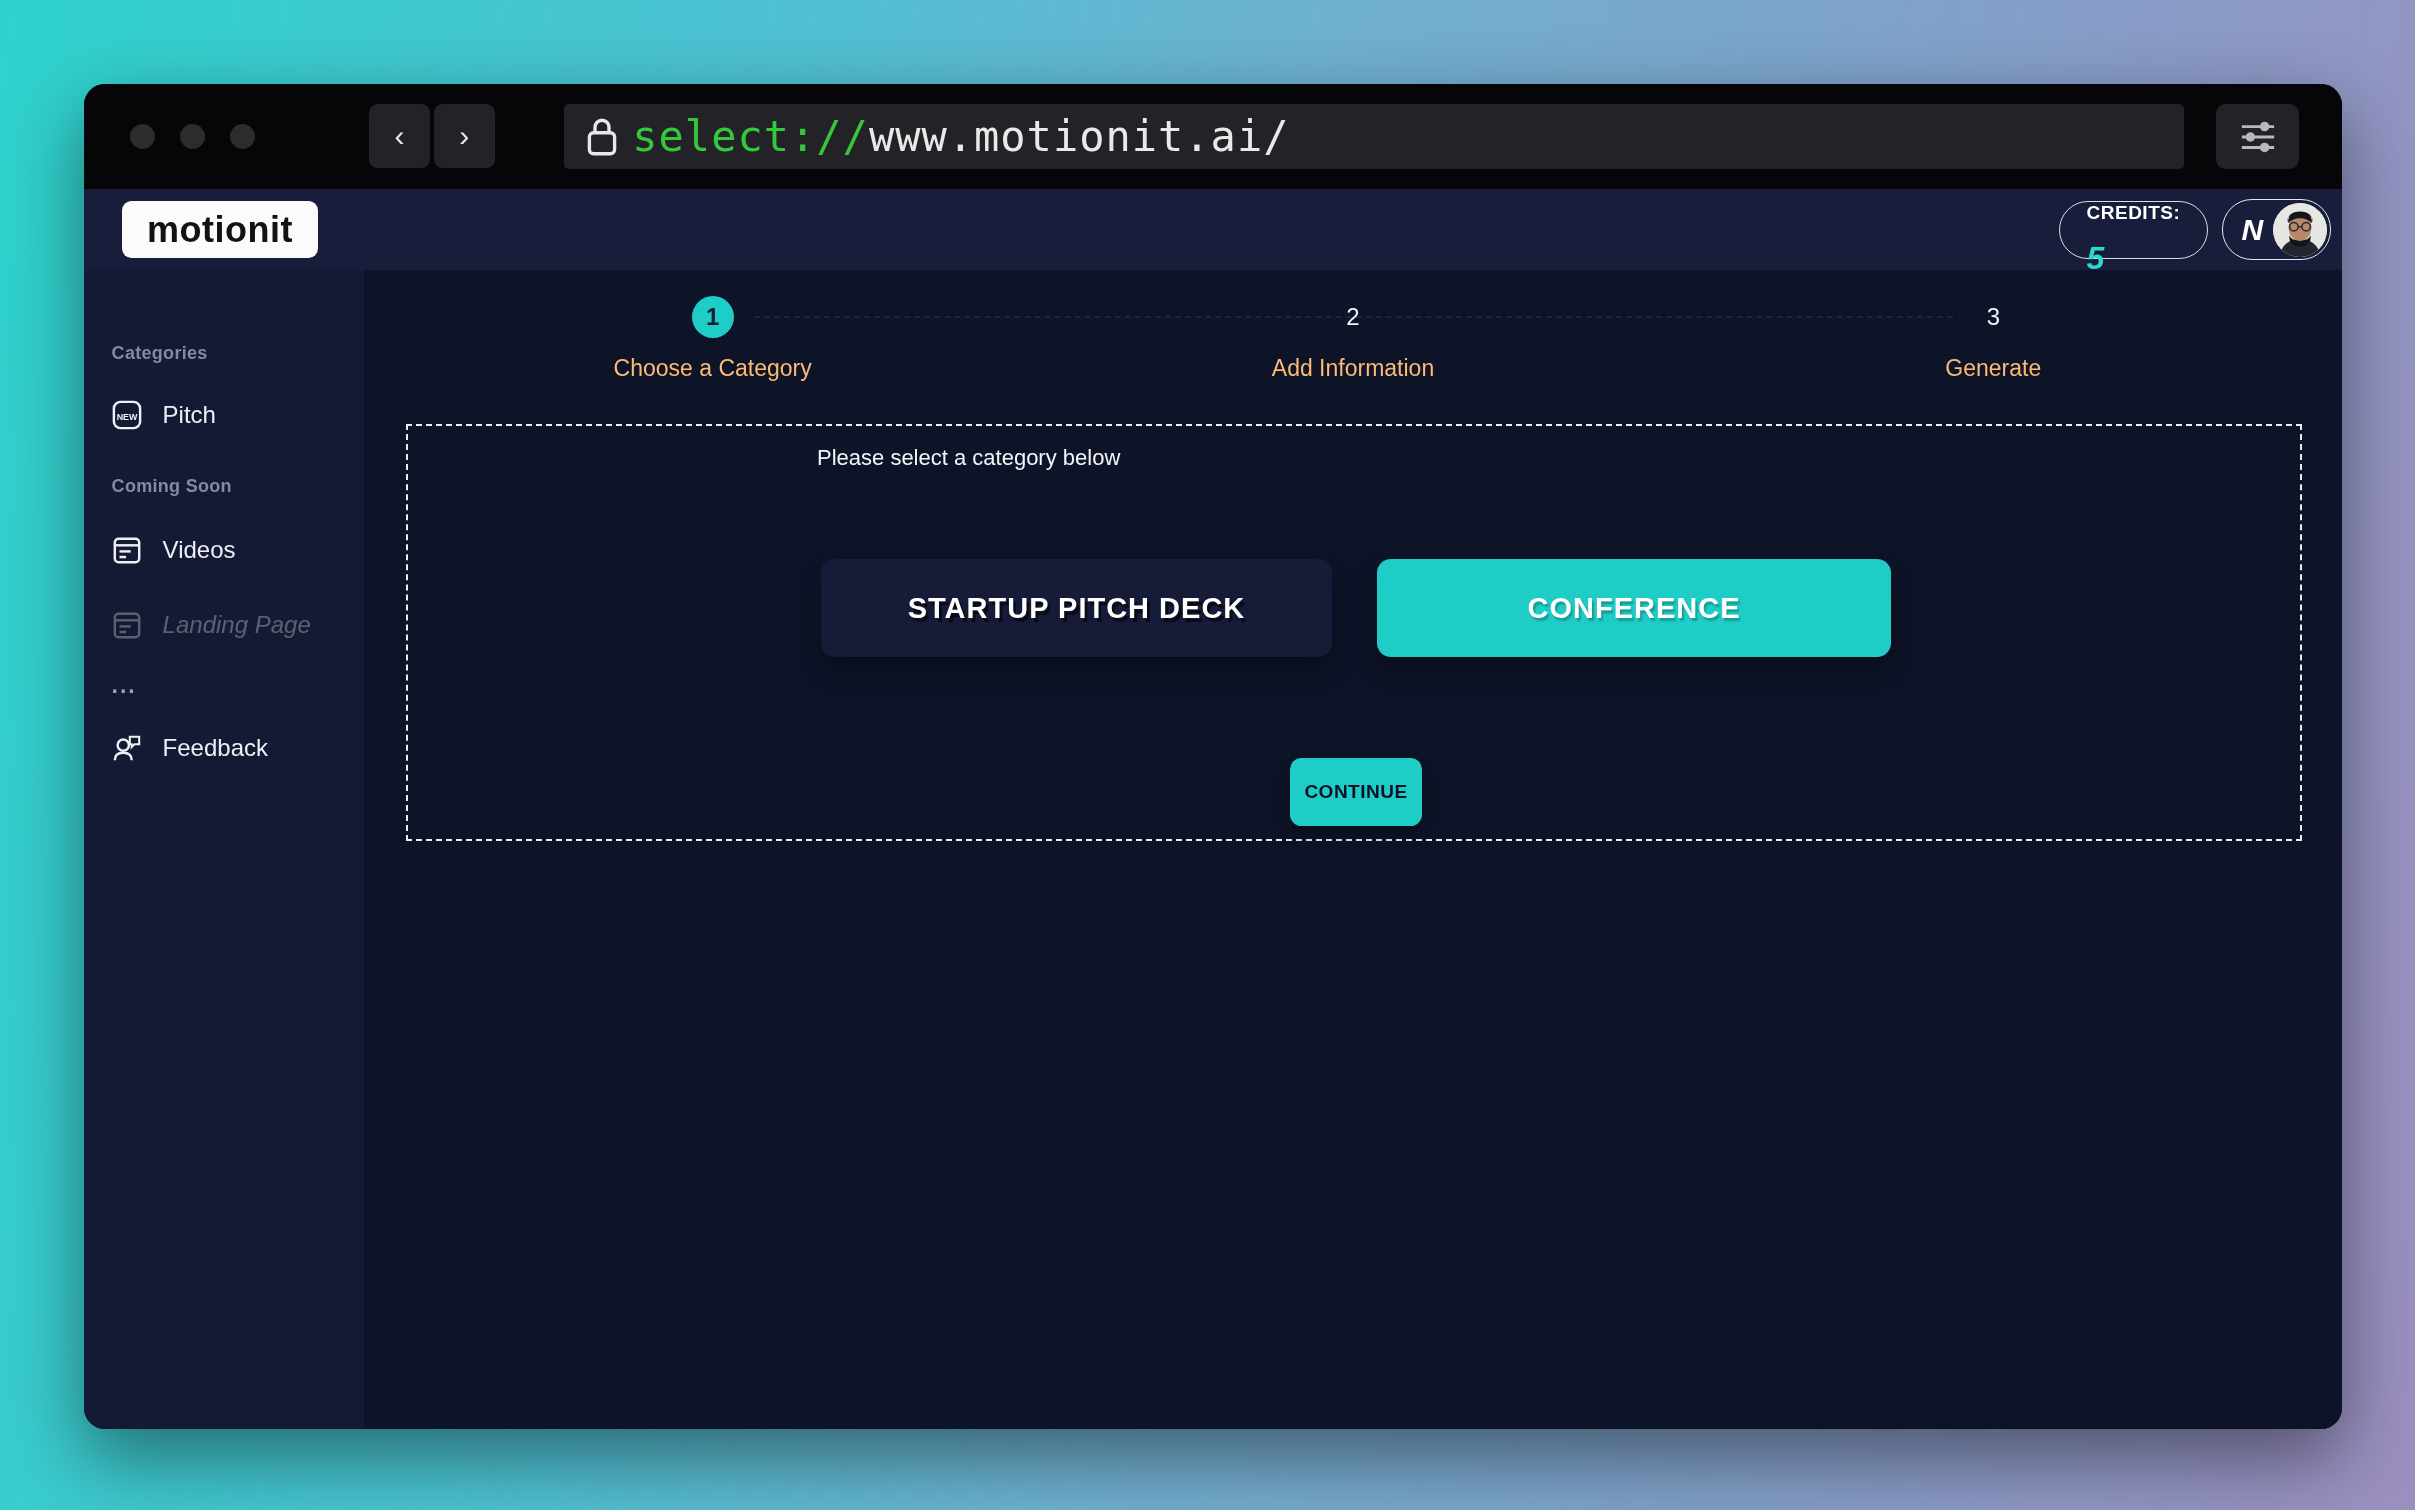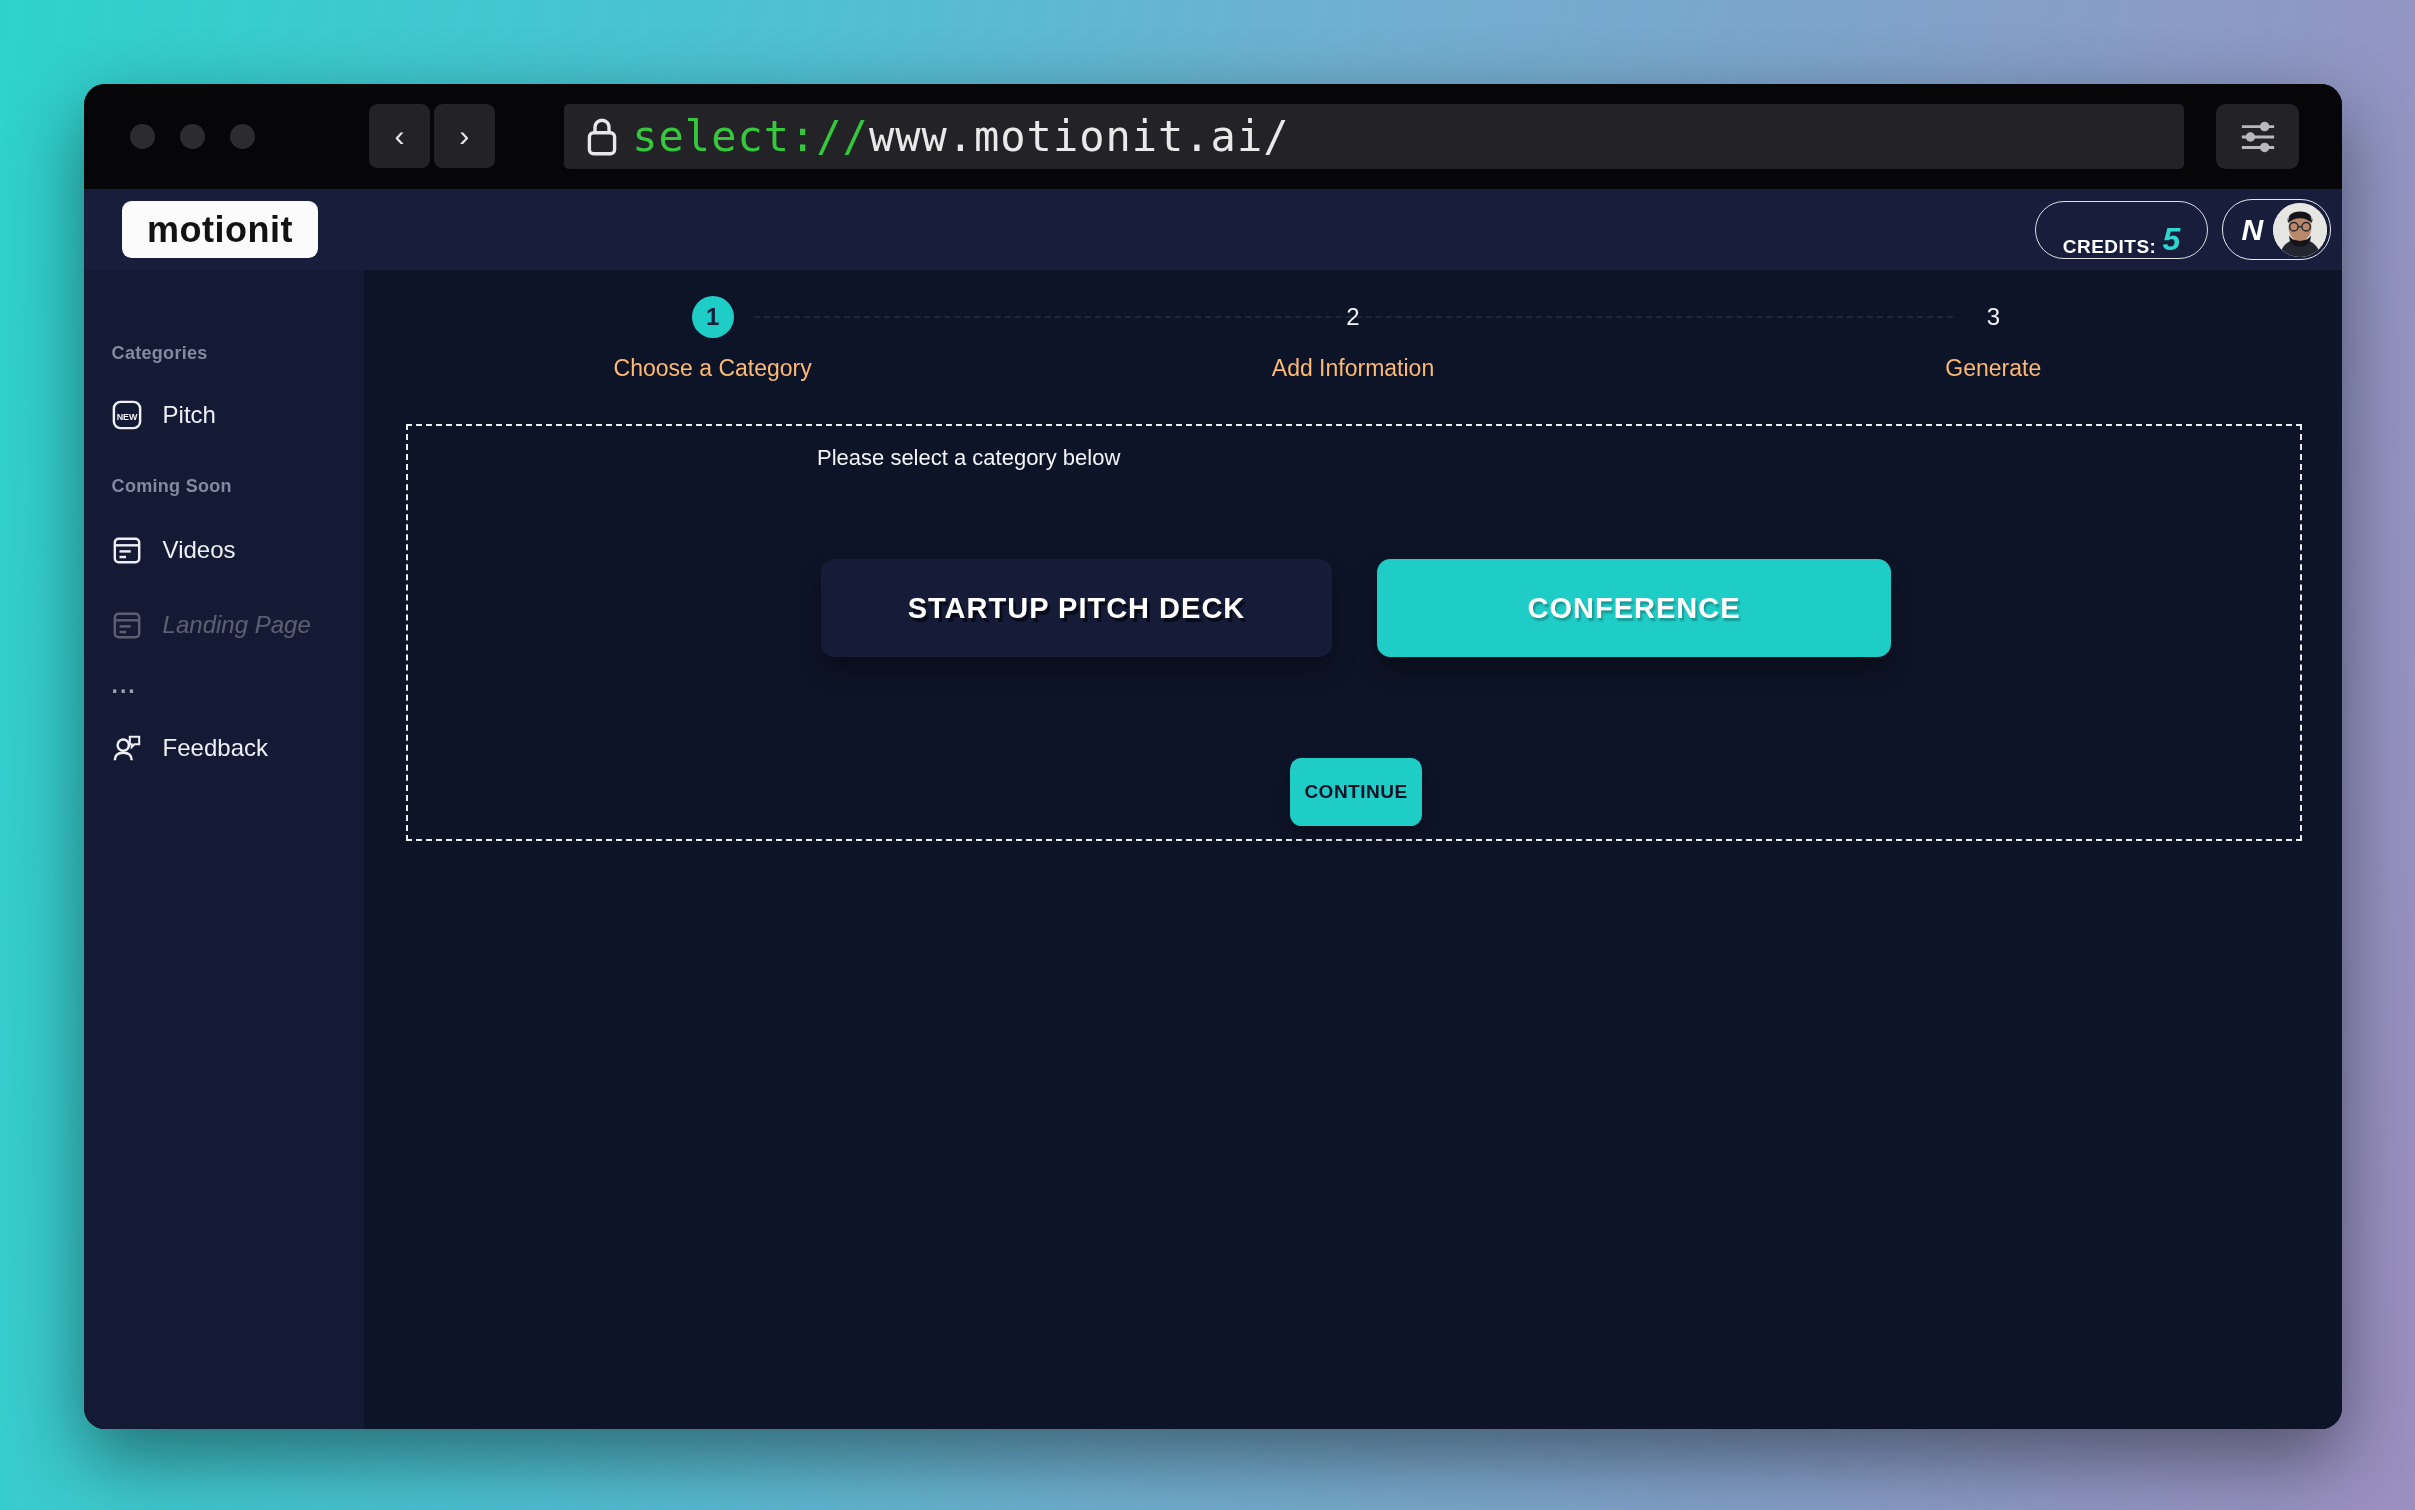--- a/index.html
+++ b/index.html
@@ -40,21 +40,21 @@
   .appheader {
     height:81px; background:#171d3a; display:flex; align-items:center;
     padding:0 11.4px 0 38px; gap:13.3px;
   }
   .logo {
     background:#fbfbfb; color:#121212; border-radius:9.5px;
     padding:7.6px 25px; font-size:36px; font-weight:800; letter-spacing:0.5px;
   }
   .credits {
     margin-left:auto; height:58px; border:1.9px solid rgba(255,255,255,.85); border-radius:29.5px;
-    display:flex; align-items:flex-end; gap:6px; padding:0 27px;
+    display:flex; align-items:flex-start; gap:16px; padding:0 27px;flex-direction:column;
   }
   .credits .lbl { color:#fff; font-size:19px; font-weight:800; letter-spacing:0.5px; }
   .credits .val { color:#2ed6cf; font-size:32px; font-weight:800; font-style:italic; }
   .profile {
     height:61px; border:1.9px solid rgba(255,255,255,.9); border-radius:30px;
     display:flex; align-items:center; gap:9.5px; padding:0 2.9px 0 19px;
   }
   .profile .initial { color:#fff; font-size:30px; font-weight:800; font-style:italic; }
   .avatar { width:54px; height:54px; border-radius:50%; overflow:hidden; background:#e3e4e0; }
   
@@ -94,20 +94,21 @@
   }
   .catbtn.dark {
     left:413px; width:511px; background:#161c37;
     text-shadow:2.9px 3.8px 0 rgba(0,0,0,.55);
     box-shadow:0 13.3px 23px rgba(0,0,0,.35);
   }
   .catbtn.teal {
     left:969px; width:514px; background:#1fcdc7;
     text-shadow:1.9px 2.9px 1.9px rgba(0,0,0,.25);
     box-shadow:0 13.3px 23px rgba(0,0,0,.35);
+    border-radius:14px;
   }
   .continue {
     position:absolute; left:882px; top:332px; width:132px; height:68px;
     background:#1fcdc7; border:none; border-radius:11.4px; cursor:pointer;
     color:#0d1226; font-family:"Liberation Sans", sans-serif; font-size:19px; font-weight:700; letter-spacing:0.5px;
     display:flex; align-items:center; justify-content:center;
     box-shadow:0 9.5px 17px rgba(0,0,0,.3);
   }
   svg { display:block; }
 </style>

